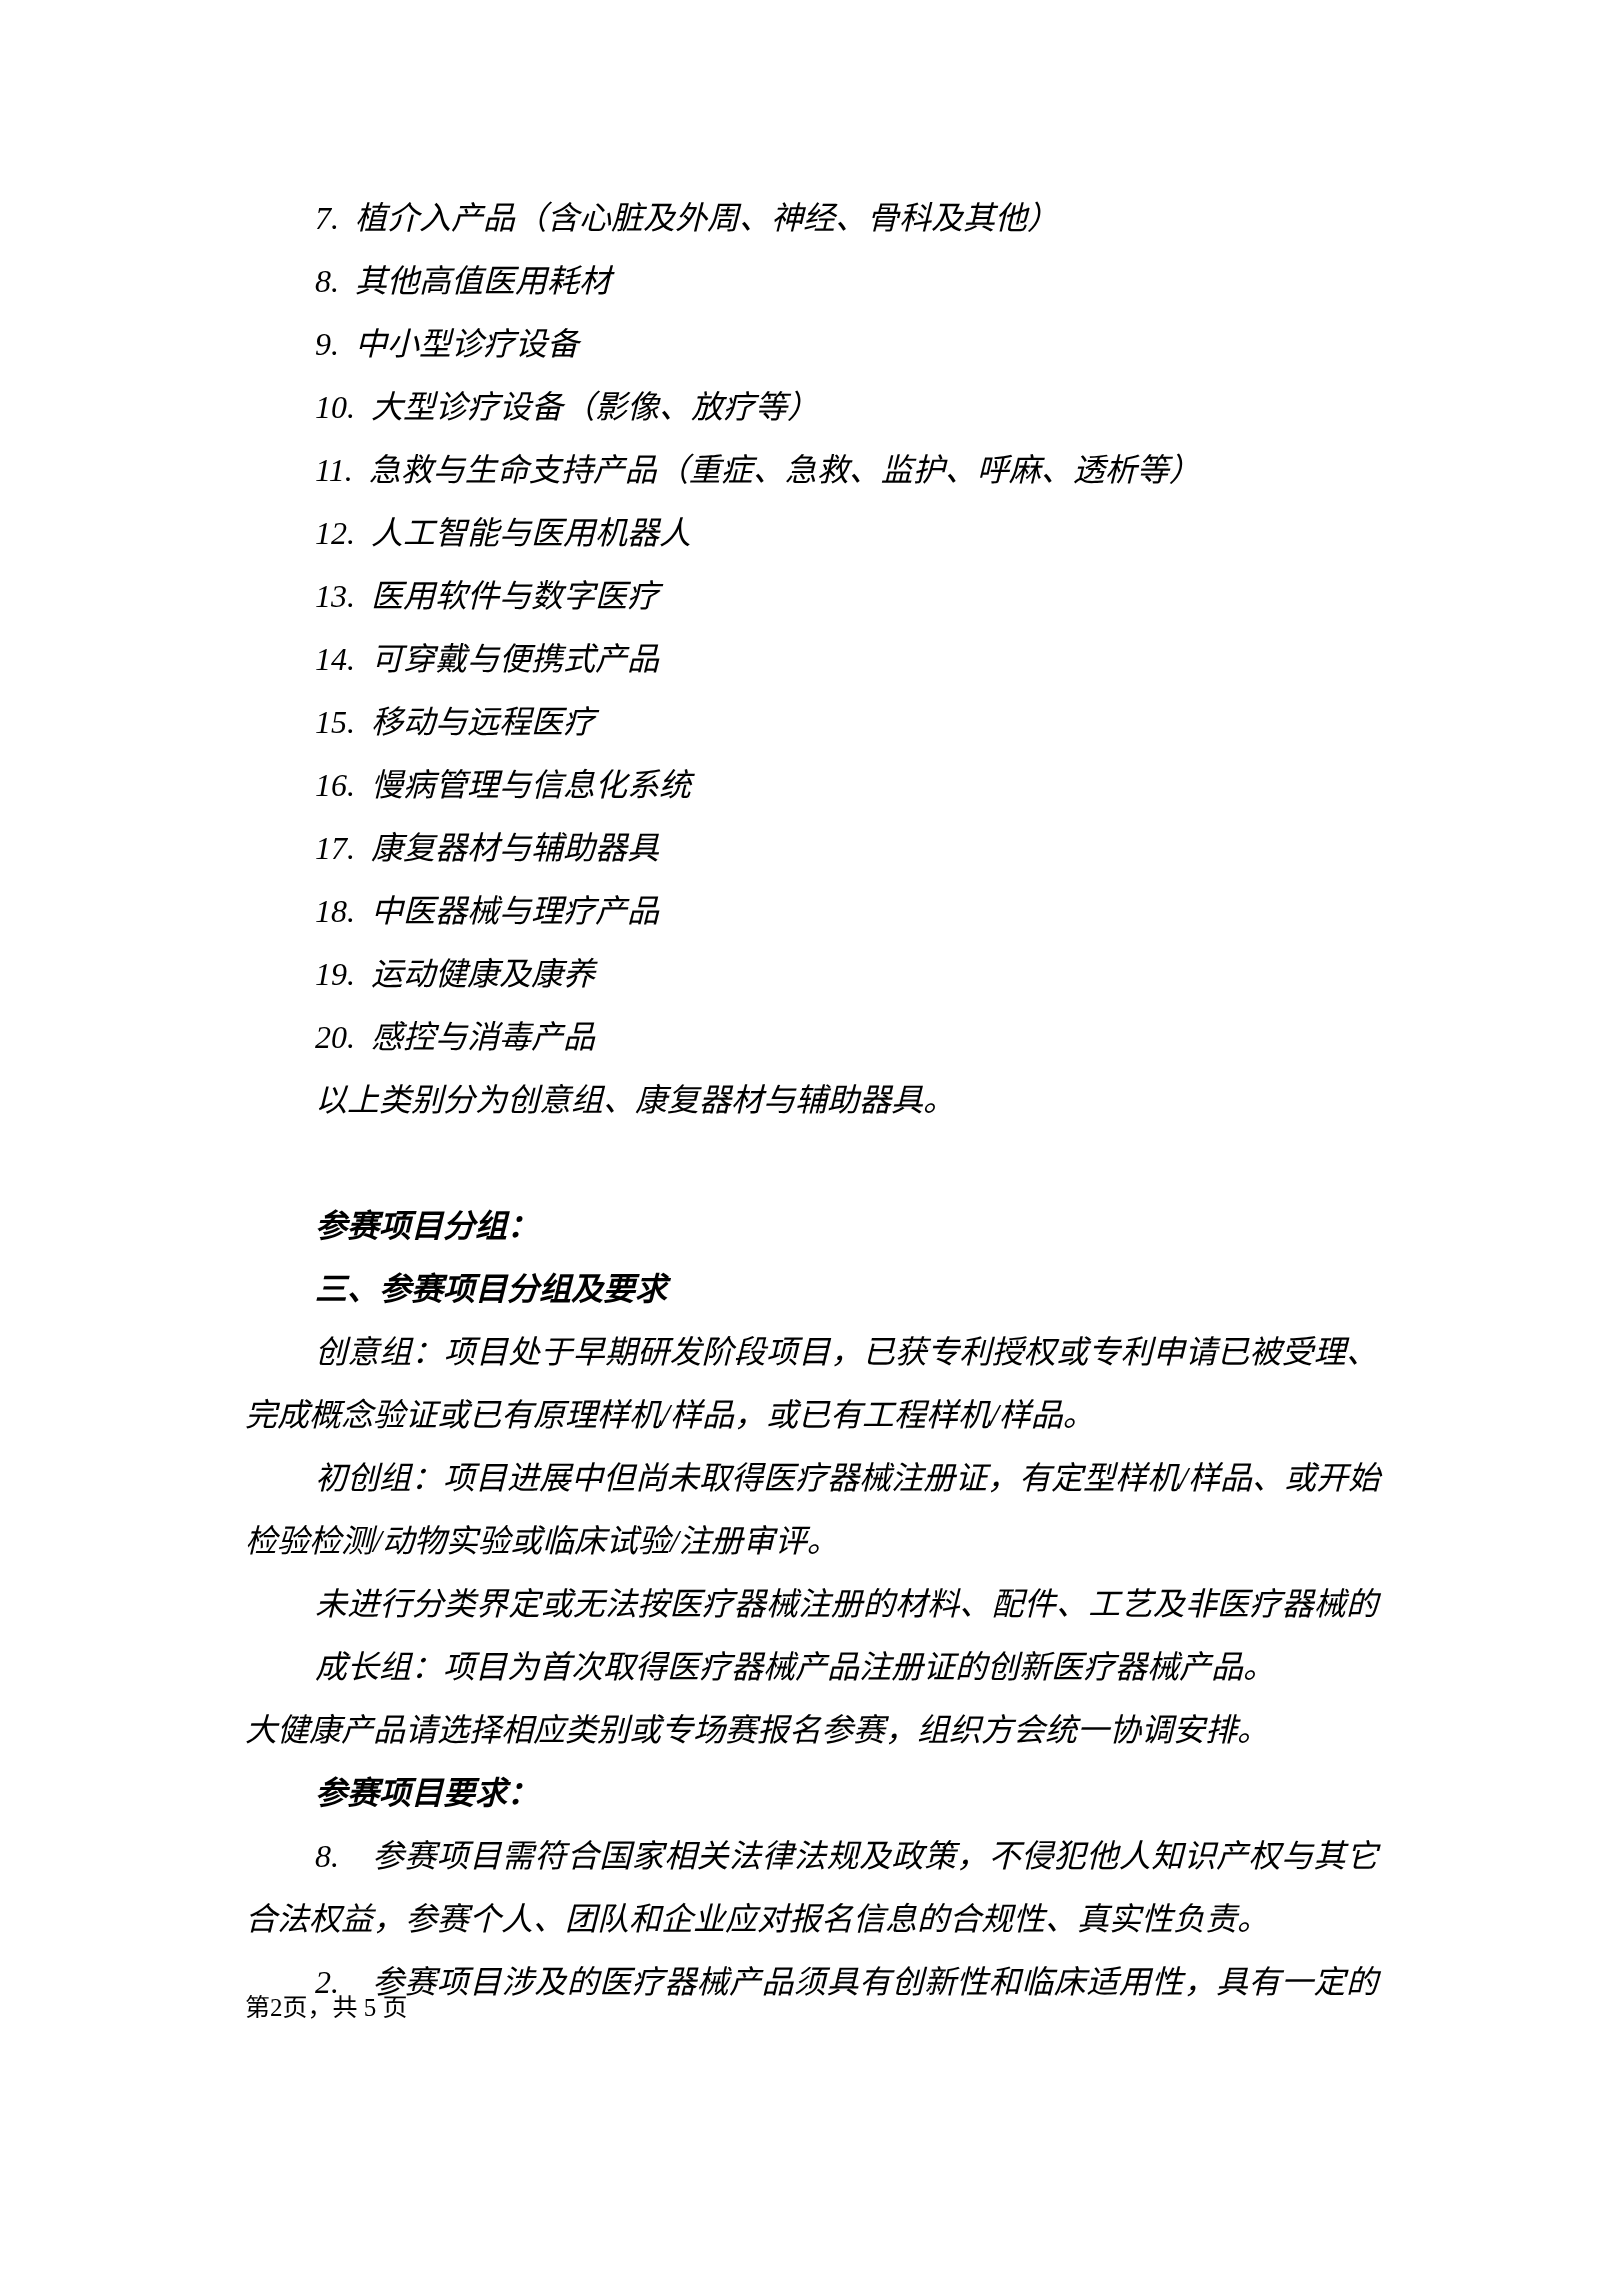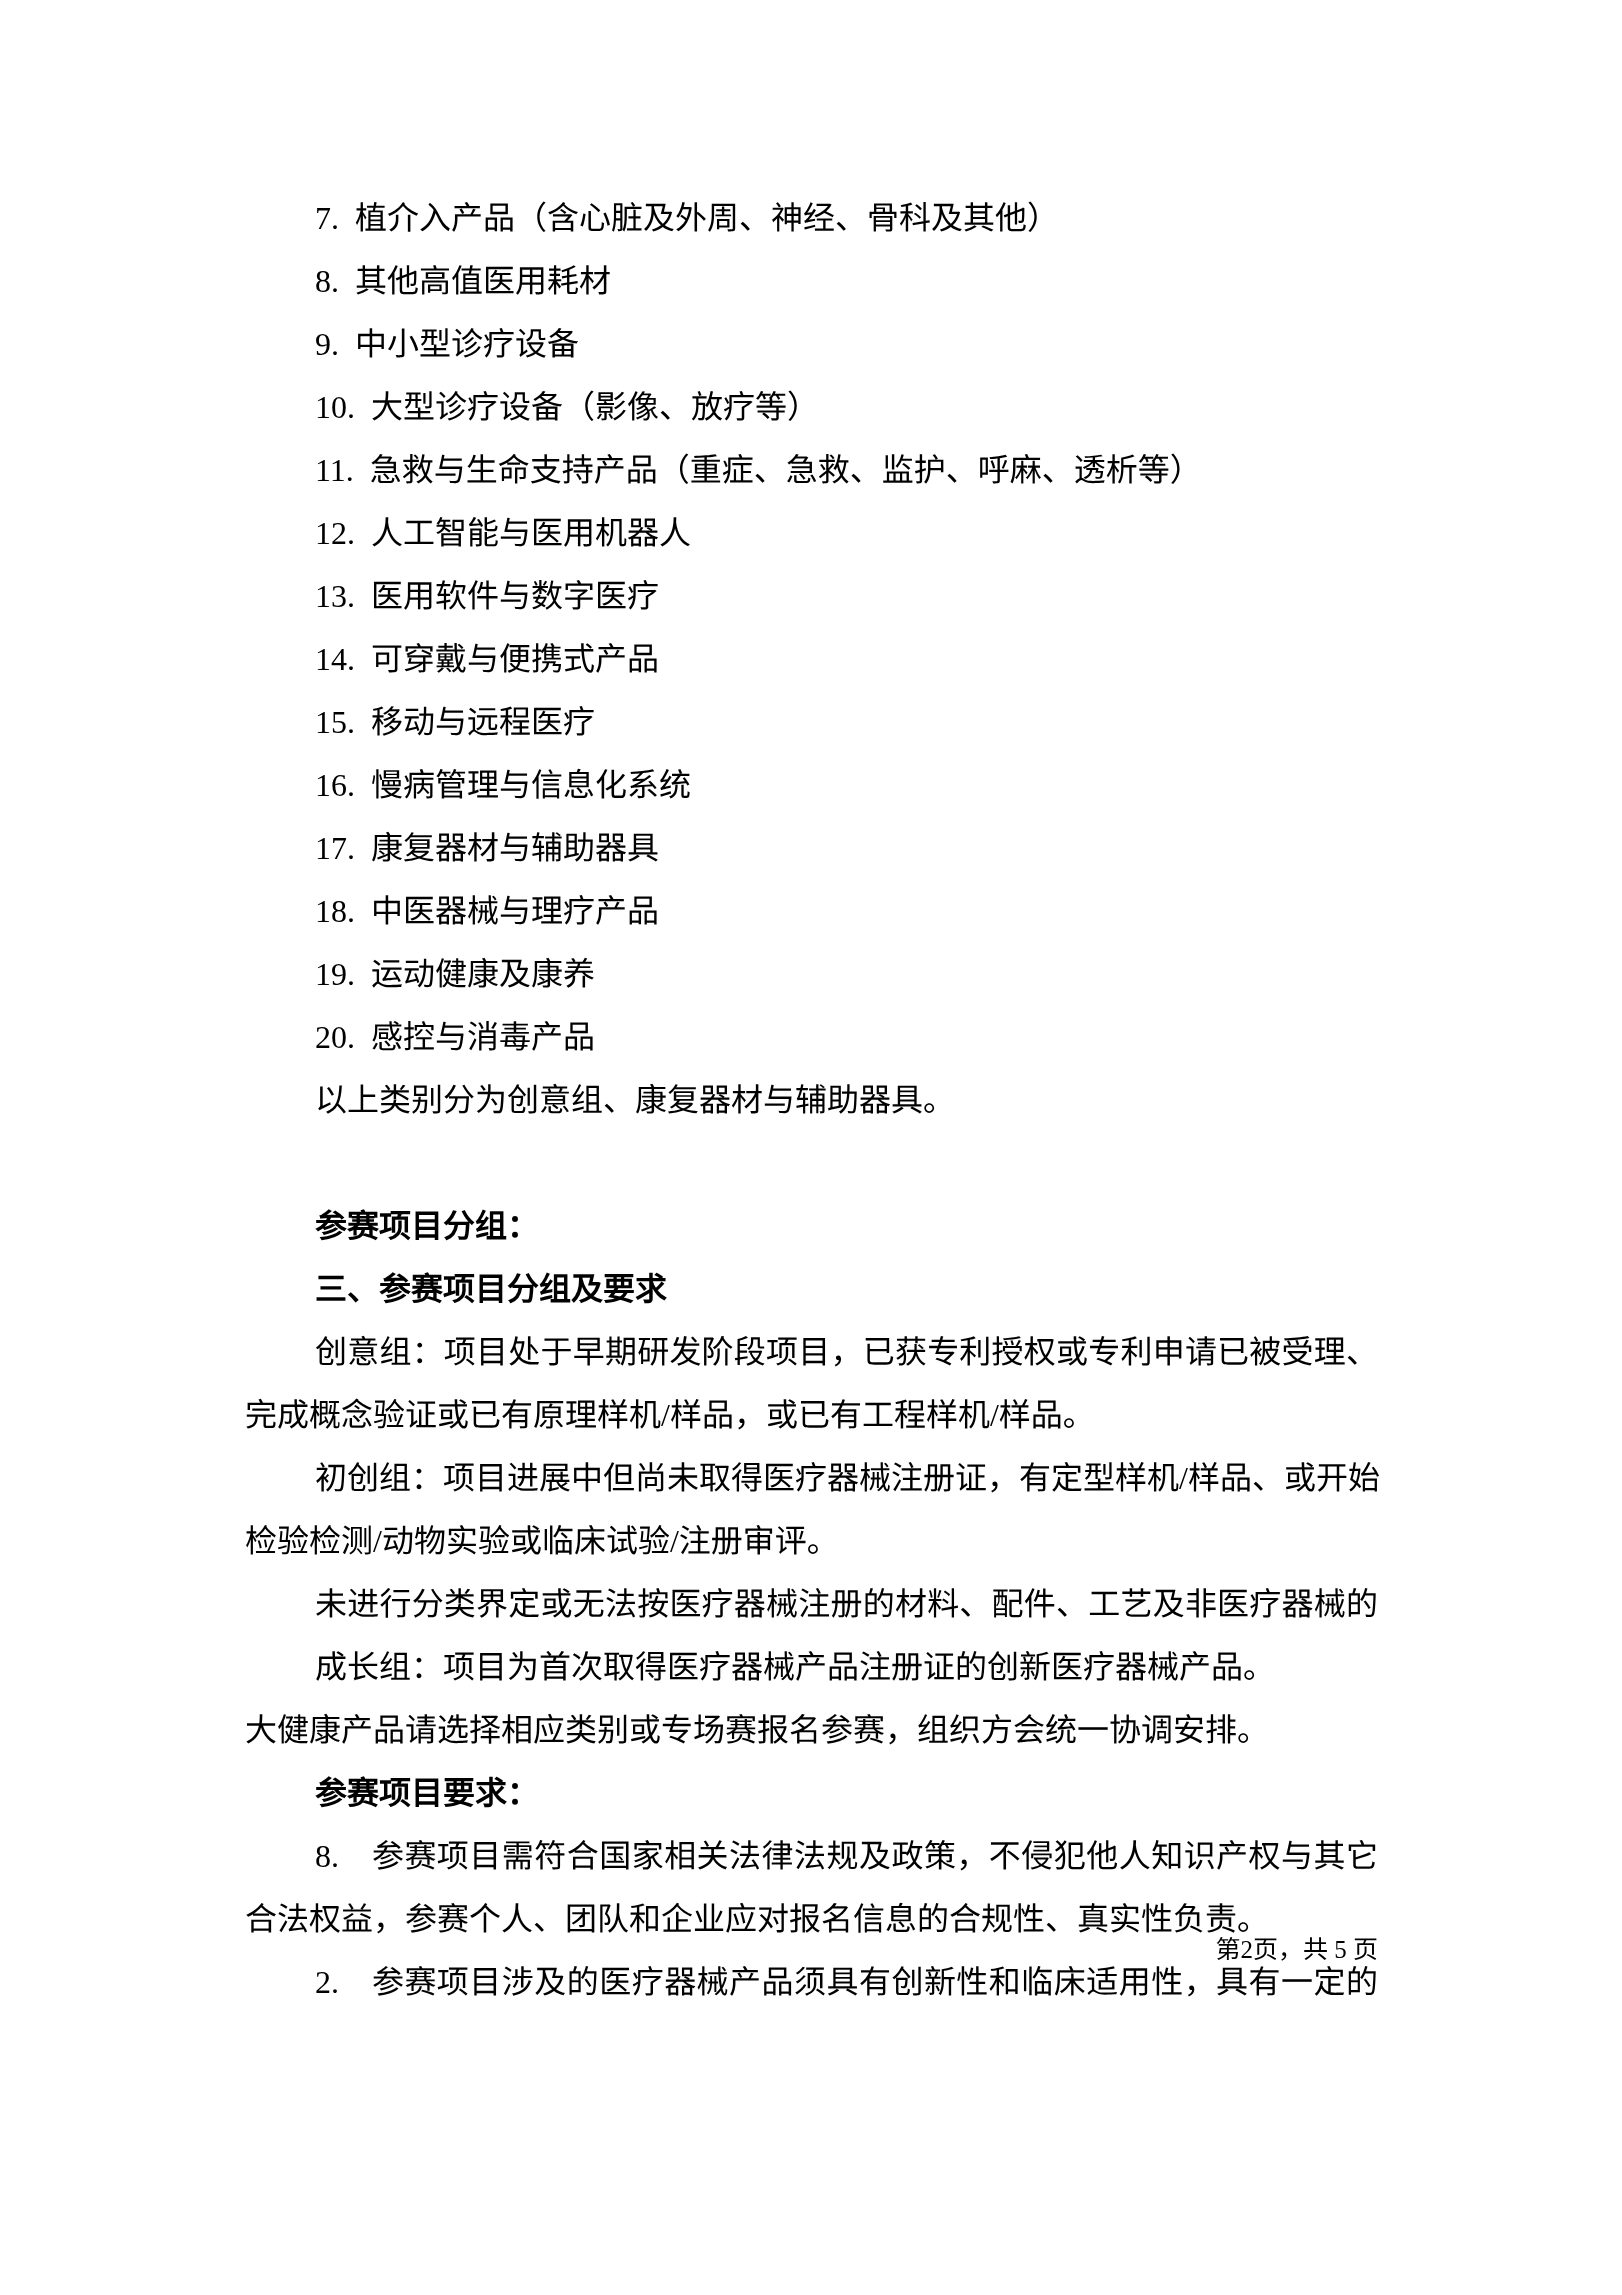--- a/index.html
+++ b/index.html
@@ -21,40 +21,41 @@
     left: 245px;
     top: 187px;
     width: 1133px;
   }
   .line {
     font-size: 32px;
     line-height: 63px;
     height: 63px;
     white-space: nowrap;
     text-align: left;
+    font-style: italic;
   }
   .ind {
     text-indent: 70px;
   }
   .full {
     text-align: justify;
     text-align-last: justify;
   }
   .bold {
     font-weight: 700;
   }
   .blank {
     height: 63px;
   }
   .page-footer {
     position: absolute;
     left: 245px;
-    top: 1933px;
+    top: 1991px;
     width: 1133px;
-    text-align: right;
+    text-align: left;
     font-size: 25px;
     line-height: 33px;
   }
 </style>
 </head>
 <body>
 
 <div class="page">
   <main class="doc-body">
     <div class="line ind">7.&nbsp;&nbsp;植介入产品（含心脏及外周、神经、骨科及其他）</div>

